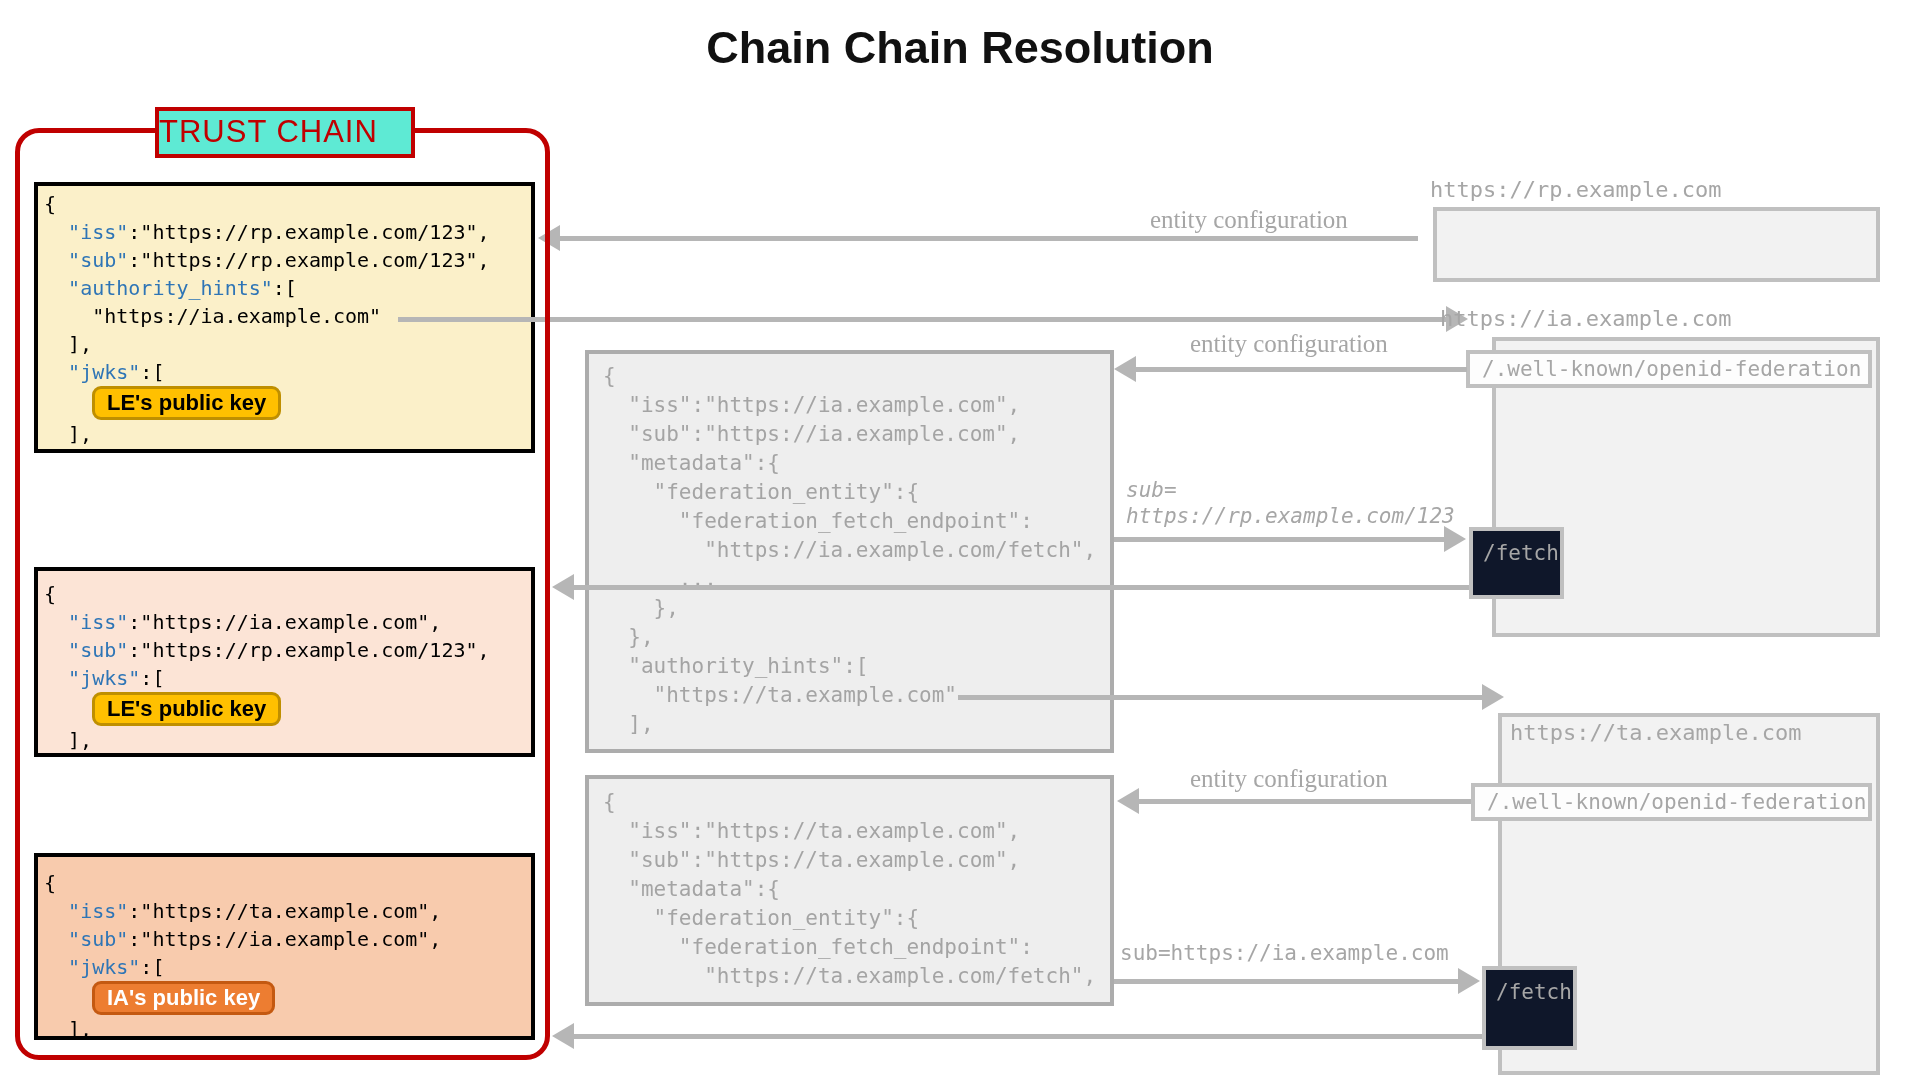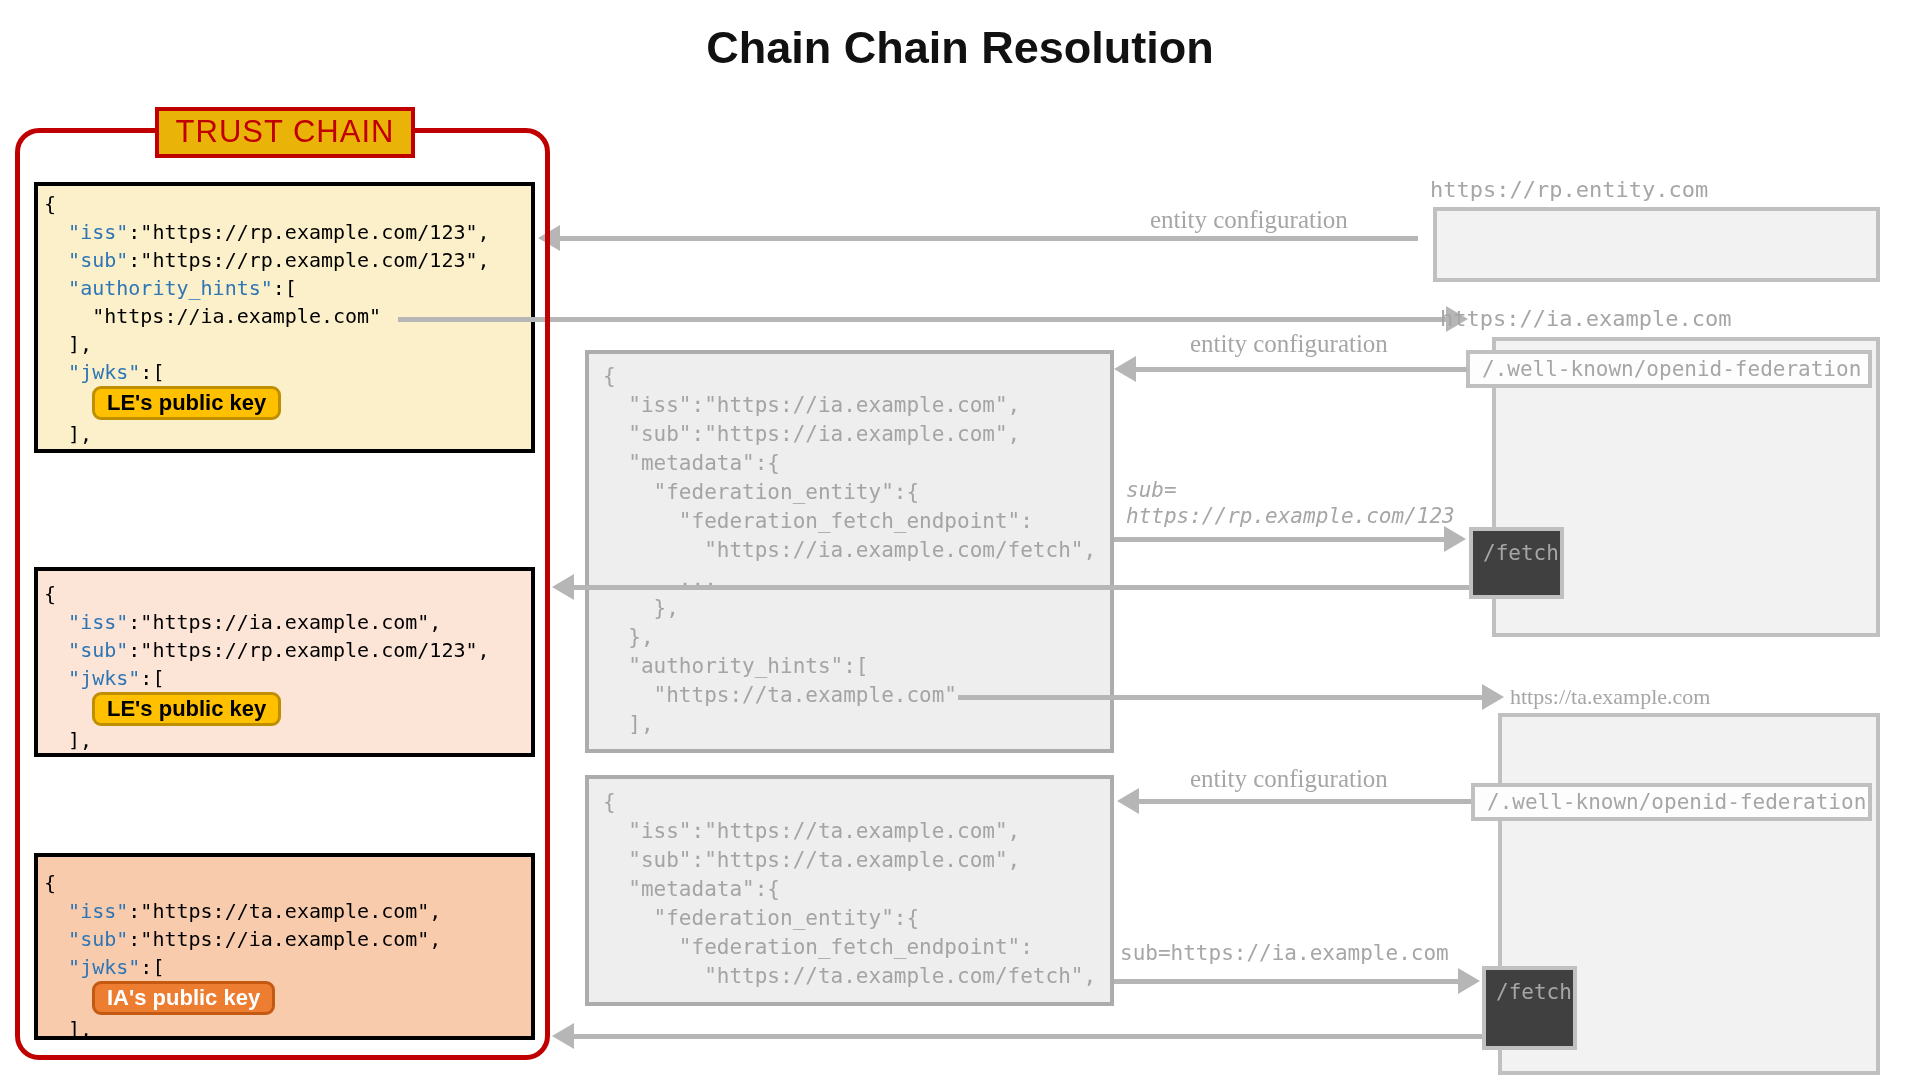--- a/index.html
+++ b/index.html
@@ -2,36 +2,36 @@
 <html><head>
 <meta charset="utf-8">
 <style>
   html,body{margin:0;padding:0;background:#fff;}
   #canvas{position:relative;width:1920px;height:1080px;background:#fff;overflow:hidden;
           font-family:"Liberation Sans",sans-serif;}
   .abs{position:absolute;box-sizing:border-box;}
   #title{left:0;right:0;top:22px;text-align:center;font-size:45px;font-weight:bold;color:#111;}
   
   #tc-container{left:15px;top:128px;width:535px;height:932px;border:5px solid #C00000;border-radius:24px;z-index:4;}
-  #tc-label{left:155px;top:107px;width:260px;height:51px;background:#eab308;border:4px solid #C00000;
-            color:#C00000;font-size:31px;text-align:center;line-height:42px;z-index:5;letter-spacing:1px;}
+  #tc-label{left:155px;top:107px;width:260px;height:51px;background:#5eead4;border:4px solid #C00000;
+            color:#C00000;font-size:31px;line-height:42px;z-index:5;letter-spacing:1px;}
   
   .code-block{border:4px solid #000;font-family:"DejaVu Sans Mono",monospace;font-size:20px;line-height:28px;
               color:#000;z-index:2;padding-left:6px;}
   .gray-block{border:4px solid #ACACAC;background:#EEEEEE;color:#A4A4A4;font-family:"DejaVu Sans Mono",monospace;
               font-size:21px;line-height:29px;z-index:1;padding-left:14px;}
   .code-line{white-space:pre;}
   .k{color:#2E75B6;}
   .badge{display:inline-block;margin-left:48px;padding:0 12px;border-radius:9px;
          font-family:"Liberation Sans",sans-serif;font-size:22px;font-weight:600;line-height:28px;}
   
   .outer-box{background:#F2F2F2;border:4px solid #C0C0C0;z-index:1;}
   .wk-box{background:#FDFDFD;border:4px solid #C0C0C0;z-index:2;color:#A6A6A6;
           font-family:"DejaVu Sans Mono",monospace;font-size:21px;line-height:30px;padding-left:12px;white-space:nowrap;overflow:hidden;}
-  .fetch-box{background:#404040;border:4px solid #C0C0C0;z-index:2;color:#A6A6A6;
+  .fetch-box{background:#0f172a;border:4px solid #C0C0C0;z-index:2;color:#A6A6A6;
           font-family:"DejaVu Sans Mono",monospace;font-size:21px;padding:10px 0 0 10px;}
   .mono-label{color:#A6A6A6;font-family:"DejaVu Sans Mono",monospace;font-size:22px;white-space:pre;z-index:5;}
   .serif-label{color:#A6A6A6;font-family:"Liberation Serif",serif;font-size:25px;text-align:left;z-index:5;}
   
   .arrow-line{position:absolute;height:5px;background:#B6B6B6;z-index:3;}
   .arrow-head{position:absolute;width:0;height:0;border-top:13px solid transparent;border-bottom:13px solid transparent;z-index:3;}
   .head-left{border-right:22px solid #B6B6B6;}
   .head-right{border-left:22px solid #B6B6B6;}
 </style>
 </head>
@@ -115,31 +115,31 @@
       <div class="arrow-line" style="left: 958px; width: 524px; top: 695px;"></div>
       <div class="arrow-head head-right" style="left: 1482px; top: 684px;"></div>
       <div class="arrow-line" style="left: 1139px; width: 332px; top: 799px;"></div>
       <div class="arrow-head head-left" style="left: 1117px; top: 788px;"></div>
       <div class="arrow-line" style="left: 1114px; width: 344px; top: 979px;"></div>
       <div class="arrow-head head-right" style="left: 1458px; top: 968px;"></div>
       <div class="arrow-line" style="left: 574px; width: 908px; top: 1034px;"></div>
       <div class="arrow-head head-left" style="left: 552px; top: 1023px;"></div>
     </div>
 
-  <div class="abs mono-label" style="left:1430px;top:177px;">https://rp.entity.com</div>
+  <div class="abs mono-label" style="left:1430px;top:177px;">https://rp.example.com</div>
   <div class="abs outer-box" style="left:1433px;top:207px;width:447px;height:75px;"></div>
   <div class="abs serif-label" style="left:1150px;top:206px;width:262px;">entity configuration</div>
 
   <div class="abs mono-label" style="left:1440px;top:306px;">https://ia.example.com</div>
   <div class="abs outer-box" style="left:1492px;top:337px;width:388px;height:300px;"></div>
   <div class="abs wk-box" style="left:1466px;top:350px;width:406px;height:38px;">/.well-known/openid-federation</div>
   <div class="abs serif-label" style="left:1190px;top:330px;width:268px;">entity configuration</div>
   <div class="abs fetch-box" style="left:1469px;top:527px;width:95px;height:72px;">/fetch</div>
   <div class="abs mono-label" style="left:1126px;top:477px;font-size:21px;line-height:26px;font-style:italic;"><span>sub=</span><br><span>https://rp.example.com/123</span></div>
 
-  <div class="abs mono-label" style="left:1510px;top:684px;font-family:Liberation Serif, serif;">https://ta.example.com</div>
+  <div class="abs mono-label" style="left:1510px;top:720px;">https://ta.example.com</div>
   <div class="abs outer-box" style="left:1498px;top:713px;width:382px;height:362px;"></div>
   <div class="abs wk-box" style="left:1471px;top:783px;width:401px;height:38px;">/.well-known/openid-federation</div>
   <div class="abs serif-label" style="left:1190px;top:765px;width:272px;">entity configuration</div>
   <div class="abs fetch-box" style="left:1482px;top:966px;width:95px;height:84px;">/fetch</div>
   <div class="abs mono-label" style="left:1120px;top:941px;font-size:21px;text-align:right;">sub=https://ia.example.com</div>
 
 </div>
 
 </body></html>

